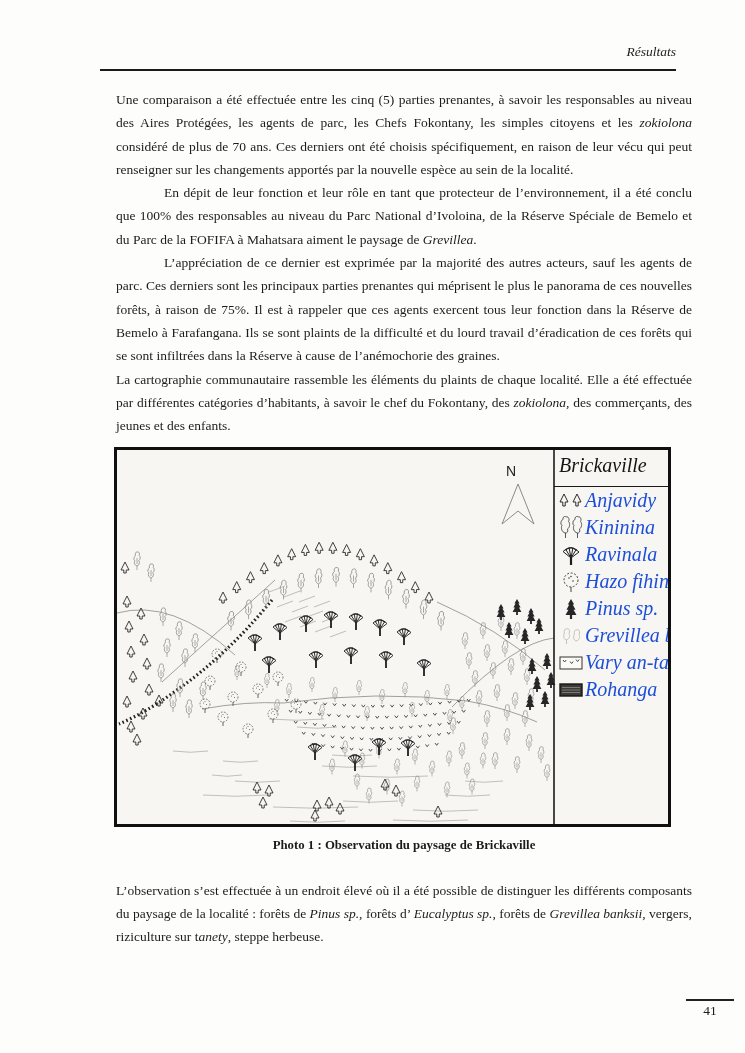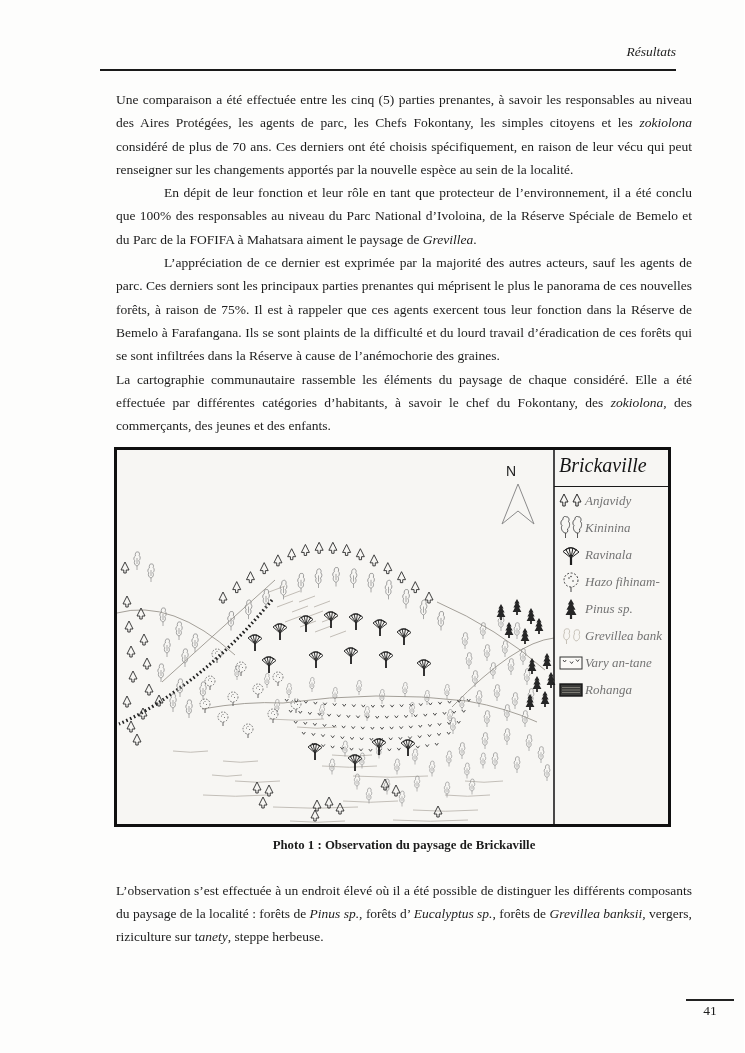--- a/index.html
+++ b/index.html
@@ -18,39 +18,39 @@
   .figure{position:relative;margin:10px 0 0 -2px;width:557px;height:380px;border:3px solid #101010;
           background:#f7f6f3;box-sizing:border-box;overflow:hidden;}
   .map-art{position:absolute;left:0;top:0;}
   .north-n{position:absolute;left:389px;top:10px;font-family:"Liberation Sans",sans-serif;
            font-size:14px;color:#222;}
   .legend{position:absolute;left:437px;top:0;width:114px;height:374px;}
   .legend-title{height:31px;padding:4px 0 1px 5px;border-bottom:1.5px solid #1a1a1a;
                 font-style:italic;font-size:20px;color:#151515;white-space:nowrap;font-family:Liberation Serif, serif;}
   .legend-item{display:flex;align-items:center;height:27px;padding-left:3px;white-space:nowrap;}
   .legend-item .sym{width:28px;display:flex;justify-content:center;flex:none;}
-  .legend-item .lbl{font-style:italic;font-size:13px;color:#737373;}
+  .legend-item .lbl{font-style:italic;font-size:20px;color:#1d4ed8;}
   .caption{margin-top:7px;text-align:center;font-weight:bold;font-size:12.8px;}
   .p-last{margin-top:21px !important;}
   .ft-rule{position:absolute;left:686px;top:999px;width:48px;height:1.5px;background:#222;}
   .ft-num{position:absolute;left:686px;top:1003px;width:48px;text-align:center;font-size:13.5px;}
 </style>
 </head>
 <body>
 
 <div class="page">
 
   <div class="hdr-title">Résultats</div>
   <div class="hdr-rule"></div>
 
   <div class="content">
     <p><span>Une comparaison a été effectuée entre les cinq (5) parties prenantes, à savoir les responsables au niveau des Aires Protégées, les agents de parc, les Chefs Fokontany, les simples citoyens et les </span><span class="it">zokiolona</span><span>  considéré de plus de 70 ans. Ces derniers ont été choisis spécifiquement, en raison de leur vécu qui peut renseigner sur les changements apportés par la nouvelle espèce au sein de la localité.</span></p>
     <p class="indent"><span>En dépit de leur fonction et leur rôle en tant que protecteur de l’environnement, il a été conclu que 100% des responsables au niveau du Parc National d’Ivoloina, de la Réserve Spéciale de Bemelo et du Parc de la FOFIFA à Mahatsara aiment le paysage de </span><span class="it">Grevillea</span><span>.</span></p>
     <p class="indent"><span>L’appréciation de ce dernier est exprimée par la majorité des autres acteurs, sauf les agents de parc. Ces derniers sont les principaux parties prenantes qui méprisent le plus le panorama de ces nouvelles forêts, à raison de 75%. Il est à rappeler que ces agents exercent tous leur fonction dans la Réserve de Bemelo à Farafangana.  Ils se sont plaints de la difficulté et du lourd travail d’éradication de ces forêts qui se sont infiltrées dans la Réserve à cause de l’anémochorie des graines.</span></p>
-    <p><span>La cartographie communautaire rassemble les éléments du paysage de chaque considéré. Elle a été effectuée par différentes catégories d’habitants, à savoir le chef du Fokontany, des </span><span class="it">zokiolona</span><span>, des commerçants, des jeunes et des enfants.</span></p>
+    <p><span>La cartographie communautaire rassemble les éléments du plaints de chaque localité. Elle a été effectuée par différentes catégories d’habitants, à savoir le chef du Fokontany, des </span><span class="it">zokiolona</span><span>, des commerçants, des jeunes et des enfants.</span></p>
 
     <div class="figure">
       <svg class="map-art" width="551" height="374" viewBox="0 0 551 374" xmlns="http://www.w3.org/2000/svg">
         <defs>
           <g id="anj">
               <path d="M0,-6 L4,2 L1.2,2 L1.2,5 L-1.2,5 L-1.2,2 L-4,2 Z" fill="none" stroke="#2b2b2b" stroke-width="0.9"></path>
             </g>
           <g id="euc">
               <path d="M0,6 C-2,5.5 -3.4,3 -2.2,0.8 C-3.8,-0.6 -3.2,-3.4 -1.6,-4 C-2.2,-6.4 -0.8,-8.6 0.2,-8 C1.6,-9 3.2,-6.6 2.2,-4.4 C3.8,-3.2 3.4,-0.4 1.8,0.6 C3.2,2.8 2,5.4 0,6 Z" fill="none" stroke="#8a8a8a" stroke-width="0.8"></path>
               <path d="M0,6 L0,10 M0,-2 L0,4" stroke="#8a8a8a" stroke-width="0.7"></path>

